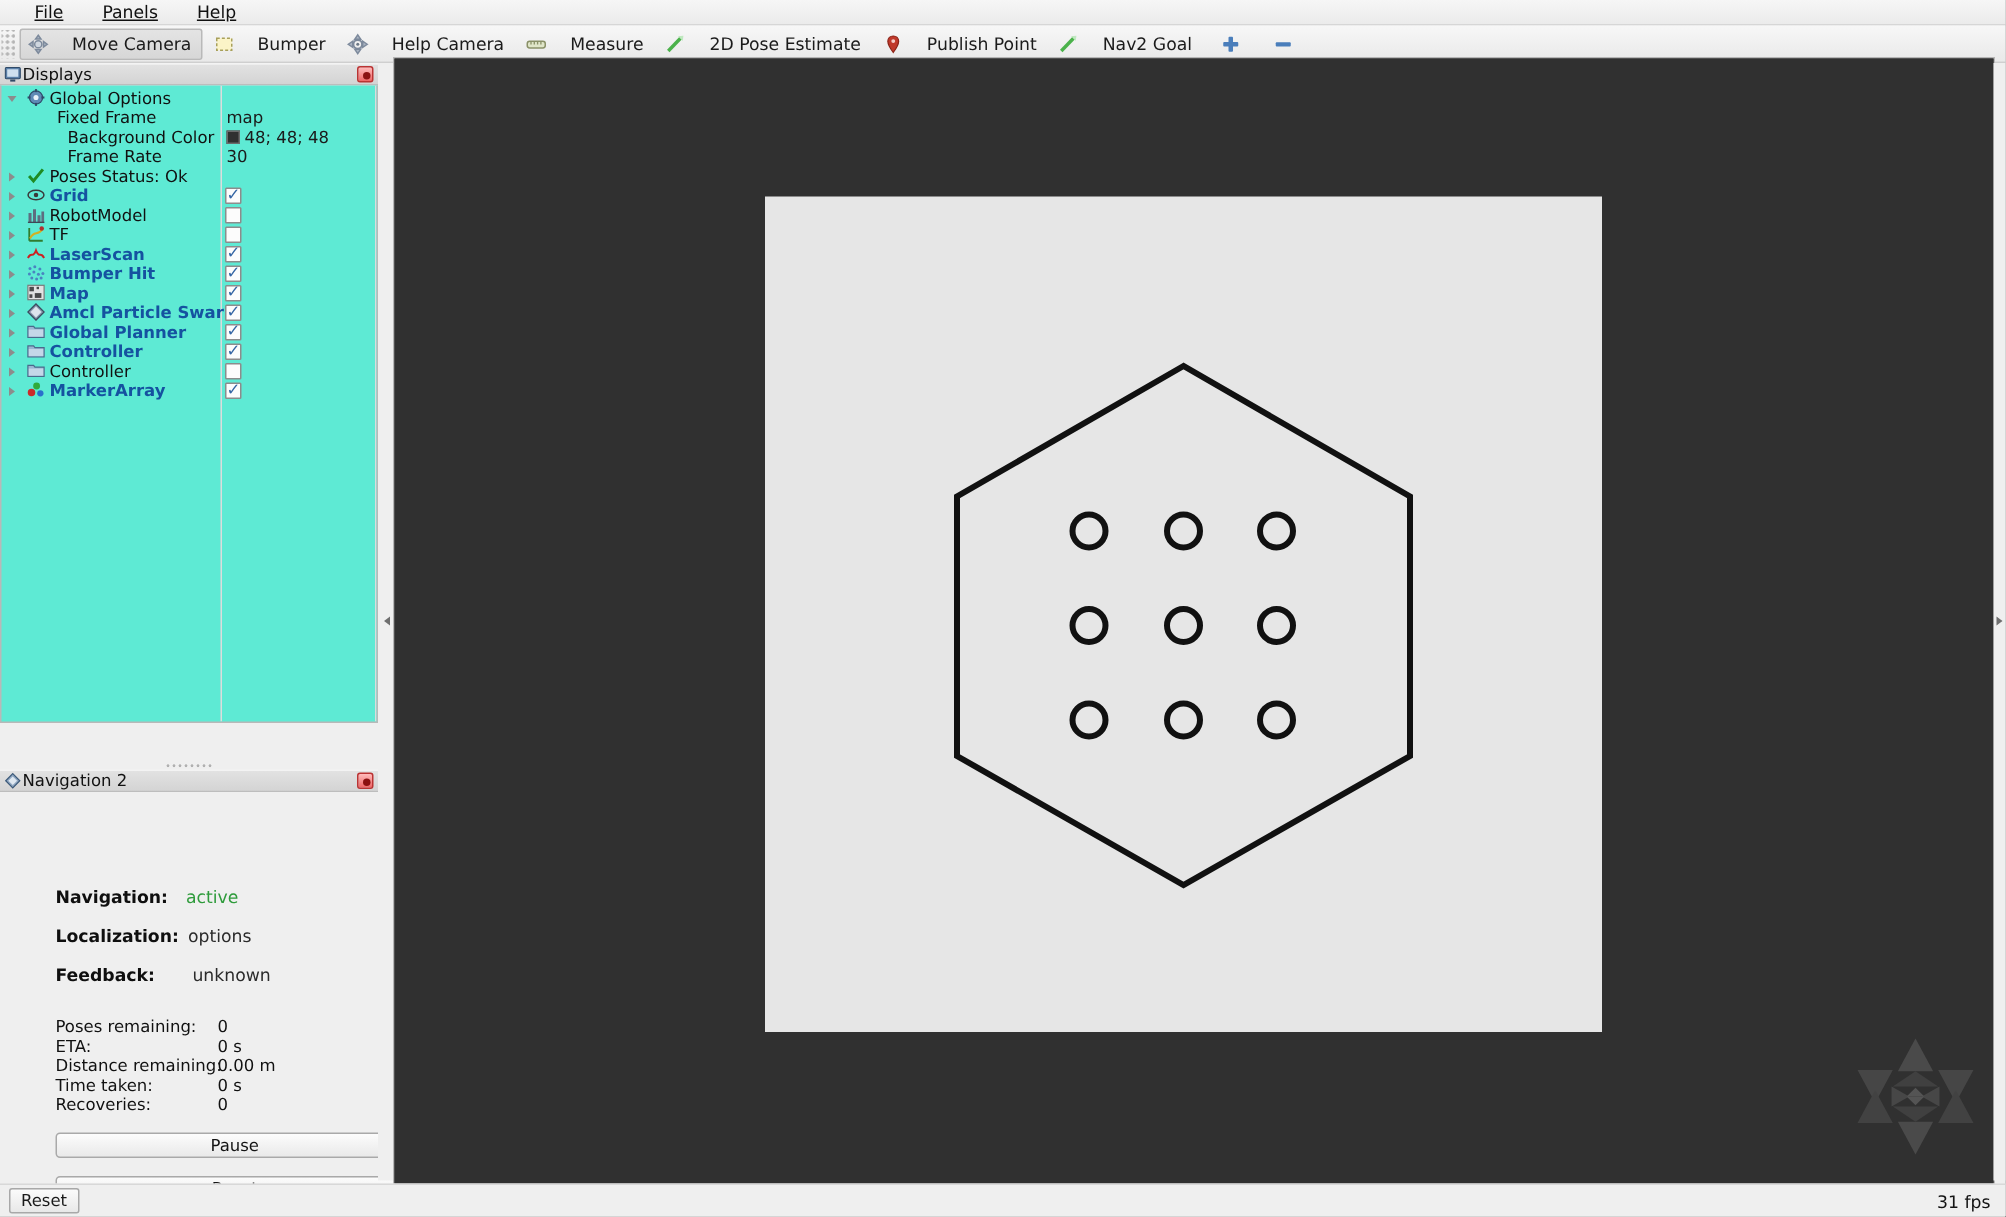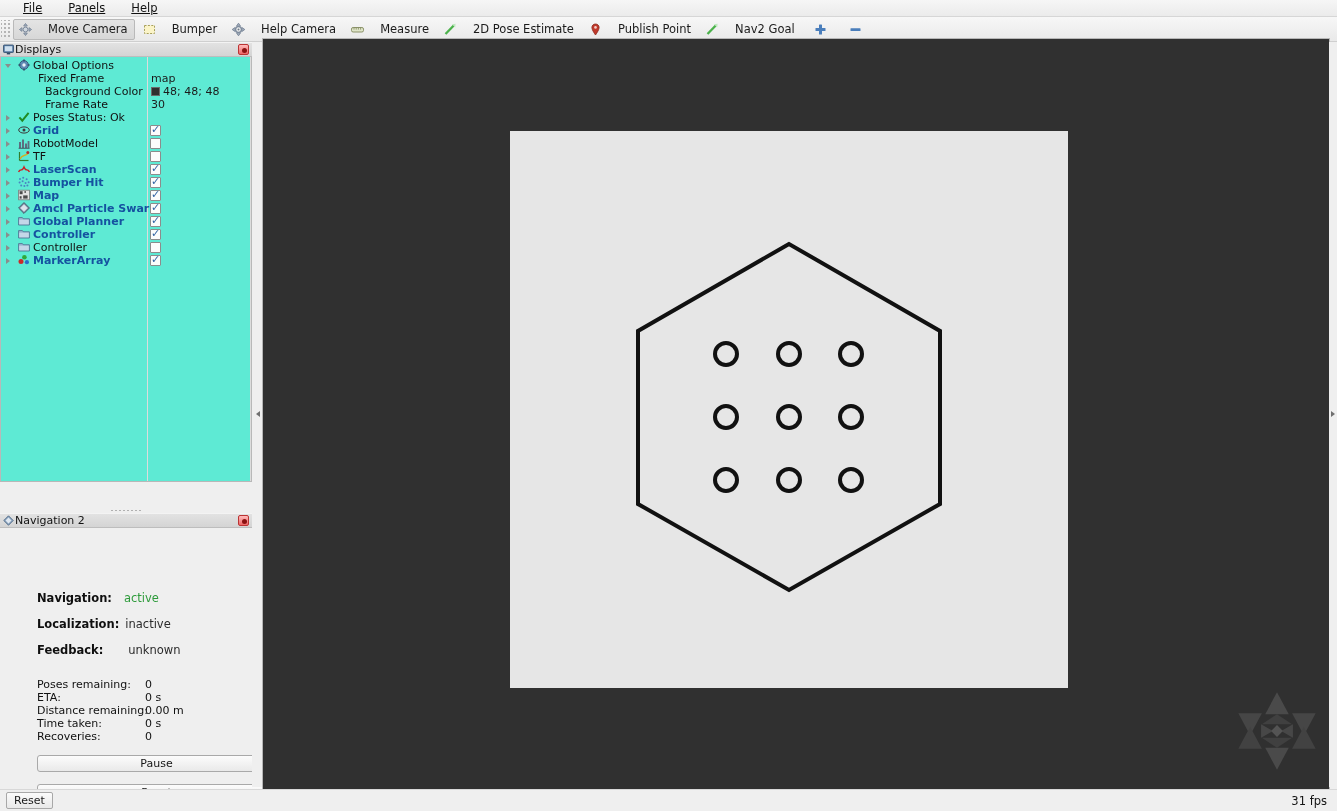--- a/index.html
+++ b/index.html
@@ -544,21 +544,21 @@
         <span class="panel-close"></span>
       </div>
 
       <div class="nav2-body">
         <div class="nav-stat" style="left:6px; top:63px;">
           <span class="k">Navigation:</span>
           <span class="v active" style="margin-left:12px;">active</span>
         </div>
         <div class="nav-stat" style="left:6px; top:89px;">
           <span class="k">Localization:</span>
-          <span class="v" style="margin-left:6px;">inactive</span>
+          <span class="v" style="margin-left:6px;">options</span>
         </div>
         <div class="nav-stat" style="left:6px; top:115px;">
           <span class="k">Feedback:</span>
           <span class="v" style="margin-left:25px;">unknown</span>
         </div>
 
         <div class="nav-metrics">
           <div class="mrow">
             <span class="mk">Poses remaining:</span>
             <span class="mv">0</span>

